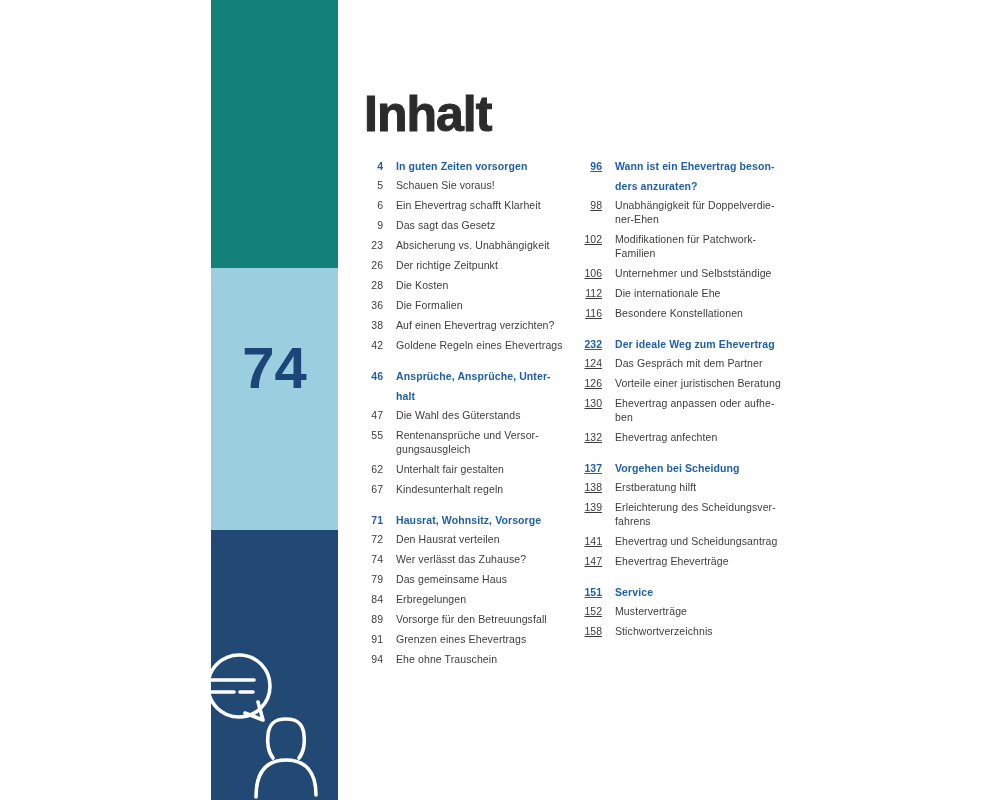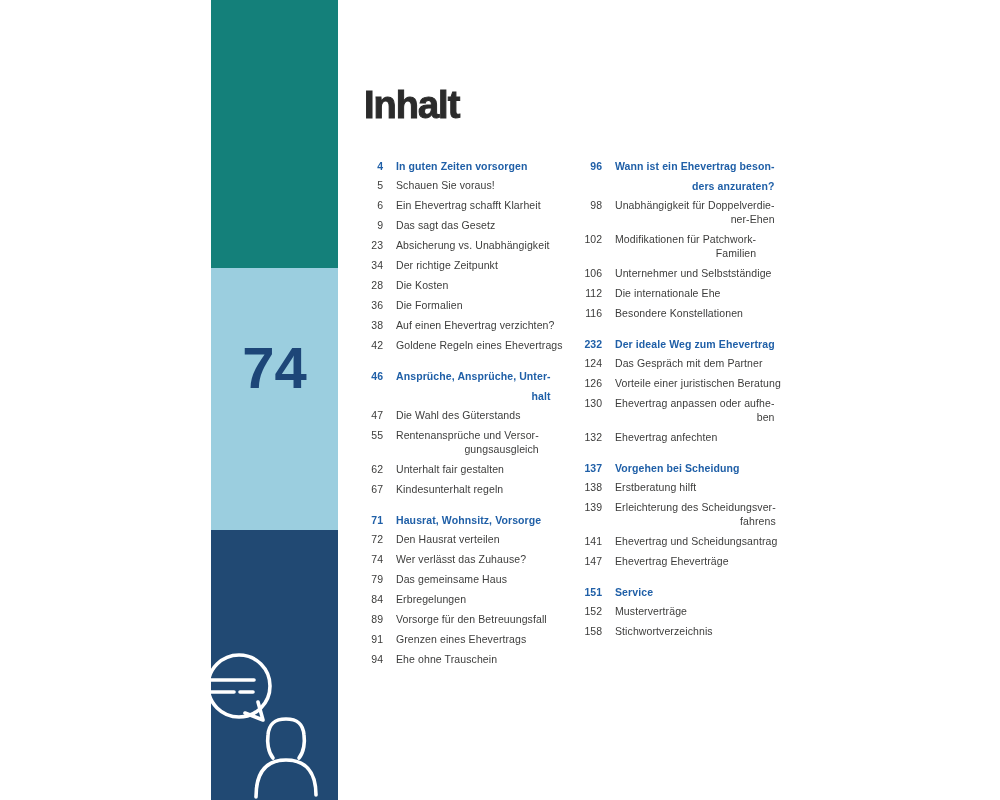--- a/index.html
+++ b/index.html
@@ -24,33 +24,33 @@
   .band-dark{top:530px;height:270px;background:var(--dark-blue);overflow:hidden;}
   .band-dark svg{display:block;}
 
   .page-num{
     position:absolute;left:211px;top:338px;width:127px;
     text-align:center;font-size:58px;font-weight:700;line-height:60px;
     color:var(--pagenum-blue);letter-spacing:0px;
   }
   .doc-title{
     position:absolute;left:364px;top:52px;
-    font-size:38px;font-weight:700;line-height:56px;
+    font-size:50px;font-weight:700;line-height:56px;
     color:var(--title-text);letter-spacing:-1px;
     -webkit-text-stroke:1px var(--title-text);
   }
   .toc-col{position:absolute;top:156px;}
   .toc-col-1{left:355px;width:216px;}
   .toc-col-2{left:560px;width:232px;}
   .toc-section + .toc-section{margin-top:14px;}
   .toc-row{display:flex;margin-bottom:6px;font-size:10.5px;line-height:14px;color:var(--body-text);}
   .toc-row .num{flex:none;text-align:right;margin-right:13px;}
   .toc-col-1 .num{width:28px;}
-  .toc-col-2 .num{width:42px;}
-  .toc-row .txt{white-space:pre-line;letter-spacing:0.1px;text-align:right;}
+  .toc-col-2 .num{width:42px;text-decoration:underline;}
+  .toc-row .txt{white-space:pre-line;letter-spacing:0.1px;}
   .toc-header{font-weight:700;color:var(--heading-blue);line-height:20px;margin-bottom:2px;}
 </style>
 </head>
 <body>
 
 <div class="sidebar">
   <div class="band band-teal"></div>
   <div class="band band-light"></div>
   <div class="band band-dark">
     <svg width="127" height="270" viewBox="0 0 127 270">
@@ -91,21 +91,21 @@
       </div>
       <div class="toc-row">
         <span class="num">9</span>
         <span class="txt">Das sagt das Gesetz</span>
       </div>
       <div class="toc-row">
         <span class="num">23</span>
         <span class="txt">Absicherung vs. Unabhängigkeit</span>
       </div>
       <div class="toc-row">
-        <span class="num">34</span>
+        <span class="num">26</span>
         <span class="txt">Der richtige Zeitpunkt</span>
       </div>
       <div class="toc-row">
         <span class="num">28</span>
         <span class="txt">Die Kosten</span>
       </div>
       <div class="toc-row">
         <span class="num">36</span>
         <span class="txt">Die Formalien</span>
       </div>

